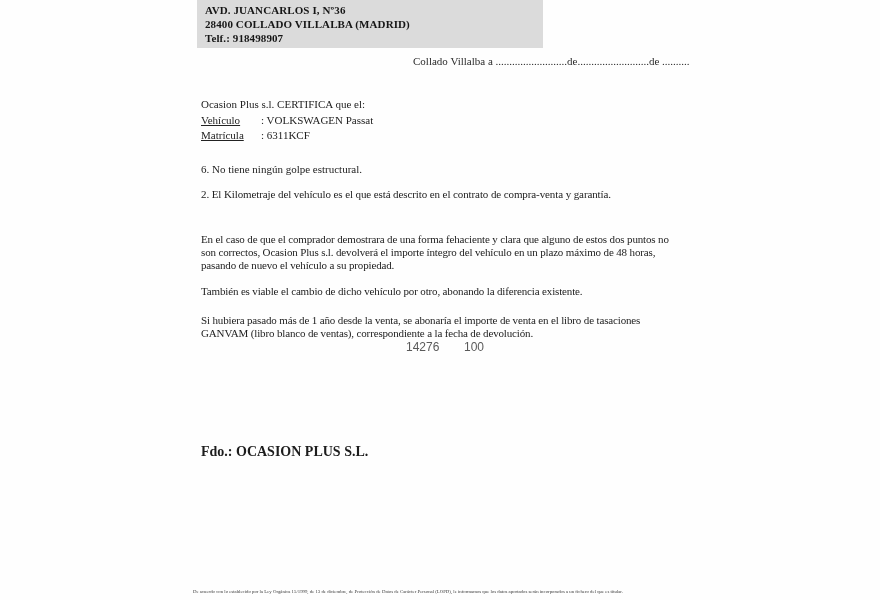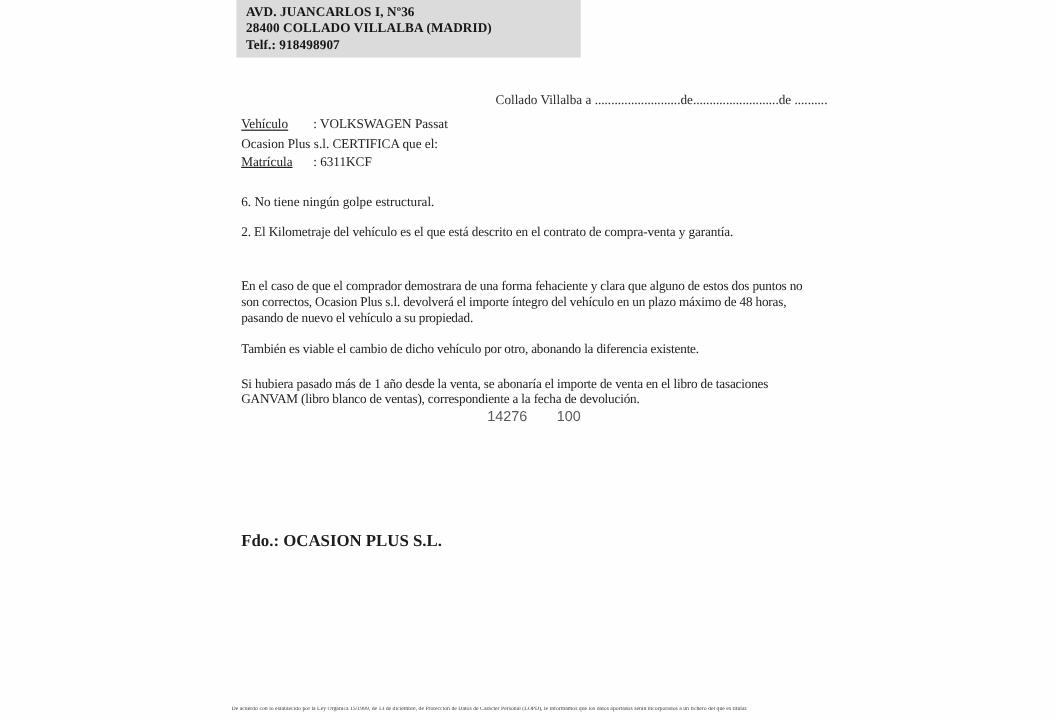--- a/index.html
+++ b/index.html
@@ -18,35 +18,35 @@
   }
   .doc {
     position: absolute;
     left: 0; top: 0; width: 880px; height: 600px;
     filter: blur(0.3px);
   }
   .header-box {
     position: absolute;
     left: 197px;
     top: 0;
-    width: 287px;
+    width: 346px;
     height: 48px;
     background: #dbdbdb;
     padding: 3px 0 0 8px;
     box-sizing: border-box;
     font-weight: bold;
     font-size: 11px;
     line-height: 14px;
     color: #161616;
     letter-spacing: 0.1px;
   }
   .date-line {
     position: absolute;
     left: 413px;
-    top: 78px;
+    top: 55px;
     font-size: 11px;
     color: #2a2a2a;
     white-space: nowrap;
     text-align: center;
   }
   .certify {
     position: absolute;
     left: 201px;
     top: 97px;
     font-size: 11px;
@@ -125,24 +125,24 @@
 
     <div class="header-box">
       <div>AVD. JUANCARLOS I, Nº36</div>
       <div>28400 COLLADO VILLALBA (MADRID)</div>
       <div>Telf.: 918498907</div>
     </div>
 
     <div class="date-line">Collado Villalba a ..........................de..........................de ..........</div>
 
     <div class="certify">
+      <div>Ocasion Plus s.l. CERTIFICA que el:</div>
       <div>
         <span class="lbl"><span class="u">Vehículo</span></span><span>: VOLKSWAGEN Passat</span>
       </div>
-      <div>Ocasion Plus s.l. CERTIFICA que el:</div>
       <div>
         <span class="lbl"><span class="u">Matrícula</span></span><span>: 6311KCF</span>
       </div>
     </div>
 
     <div class="item-1">6. No tiene ningún golpe estructural.</div>
     <div class="item-2">2. El Kilometraje del vehículo es el que está descrito en el contrato de compra-venta y garantía.</div>
 
     <div class="para para-1">
       <div>En el caso de que el comprador demostrara de una forma fehaciente y clara que alguno de estos dos puntos no</div>

